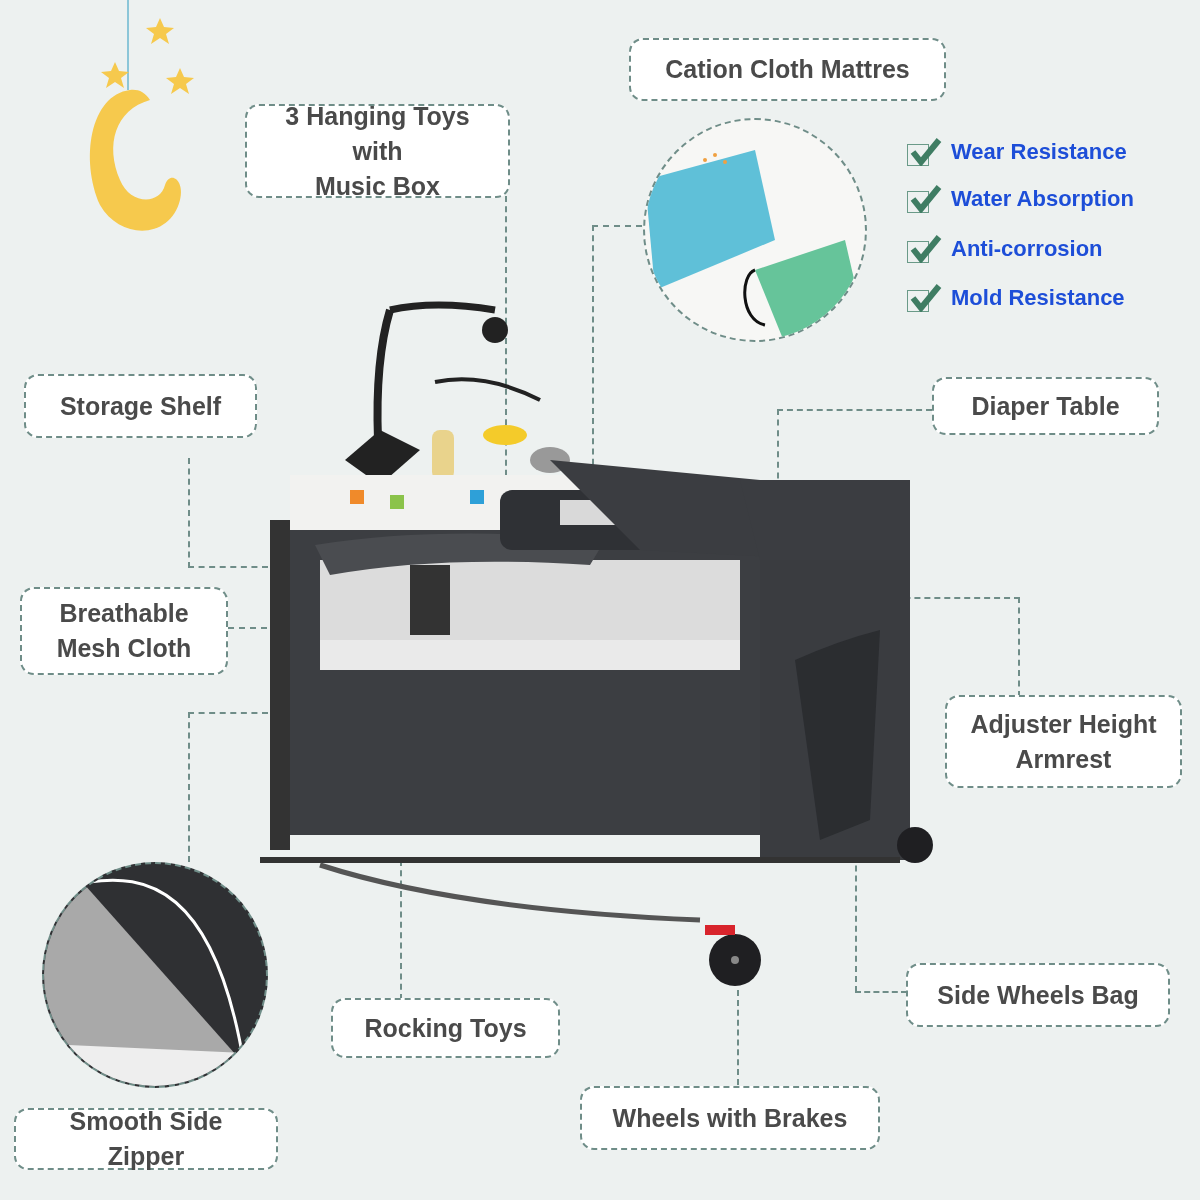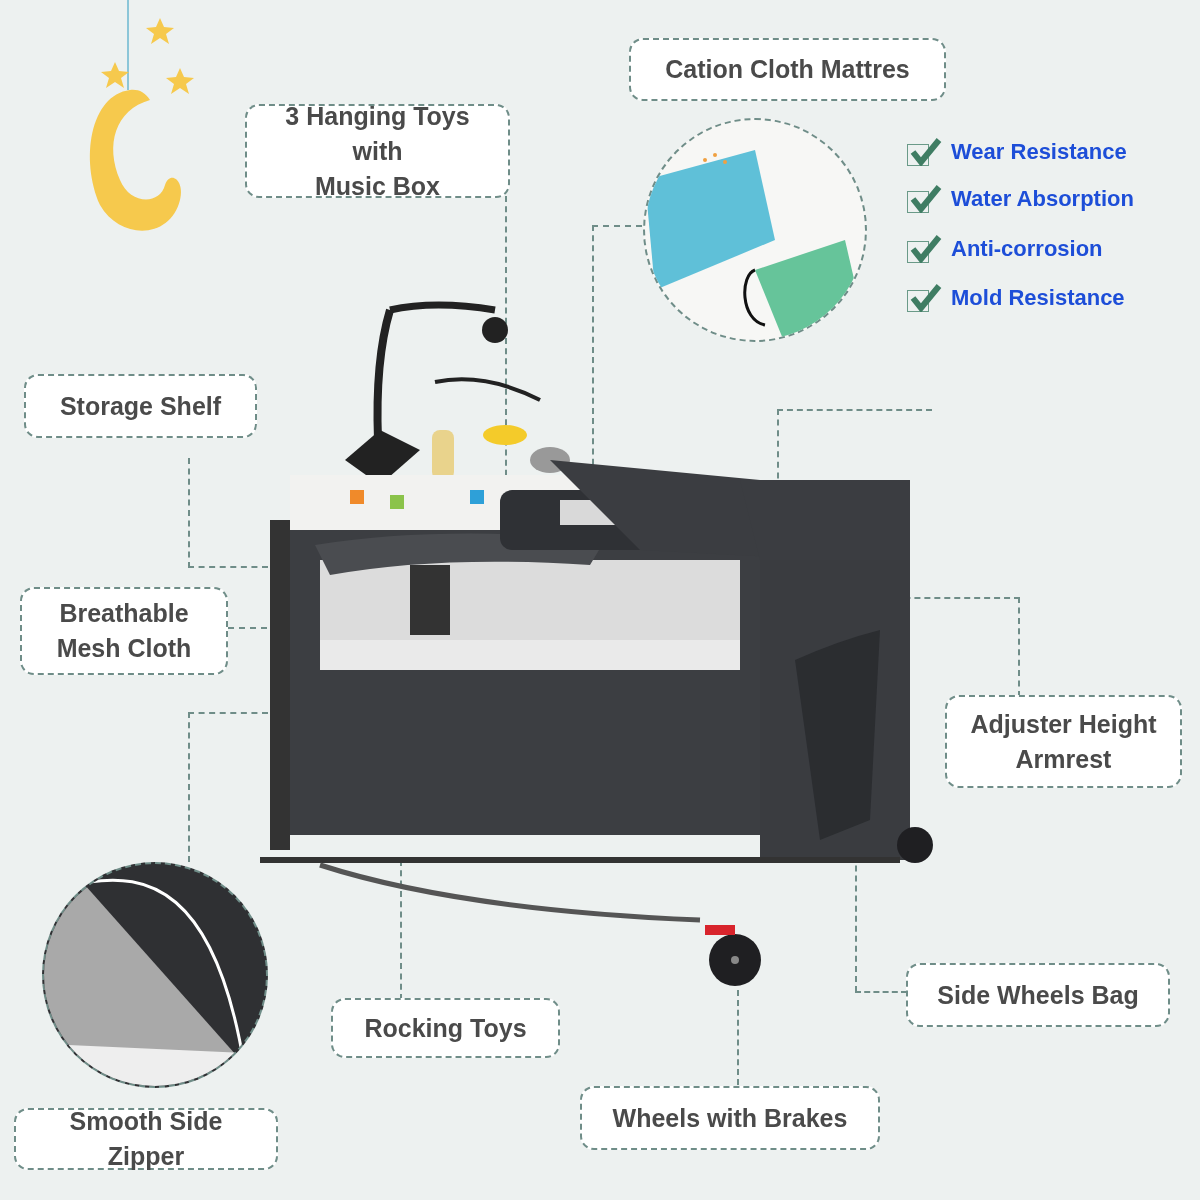--- a/index.html
+++ b/index.html
@@ -105,20 +105,23 @@
     <span>3 Hanging Toys with</span>
     <span>Music Box</span>
   </div>
   <div class="label" style="left:24px;top:374px;width:233px;height:64px">
     <span>Storage Shelf</span>
   </div>
   <div class="label" style="left:20px;top:587px;width:208px;height:88px;flex-direction:column">
     <span>Breathable</span>
     <span>Mesh Cloth</span>
   </div>
+  <div class="label" style="left:932px;top:377px;width:227px;height:58px">
+    <span>Diaper Table</span>
+  </div>
   <div class="label" style="left:945px;top:695px;width:237px;height:93px;flex-direction:column">
     <span>Adjuster Height</span>
     <span>Armrest</span>
   </div>
   <div class="label" style="left:906px;top:963px;width:264px;height:64px">
     <span>Side Wheels Bag</span>
   </div>
   <div class="label" style="left:331px;top:998px;width:229px;height:60px">
     <span>Rocking Toys</span>
   </div>

